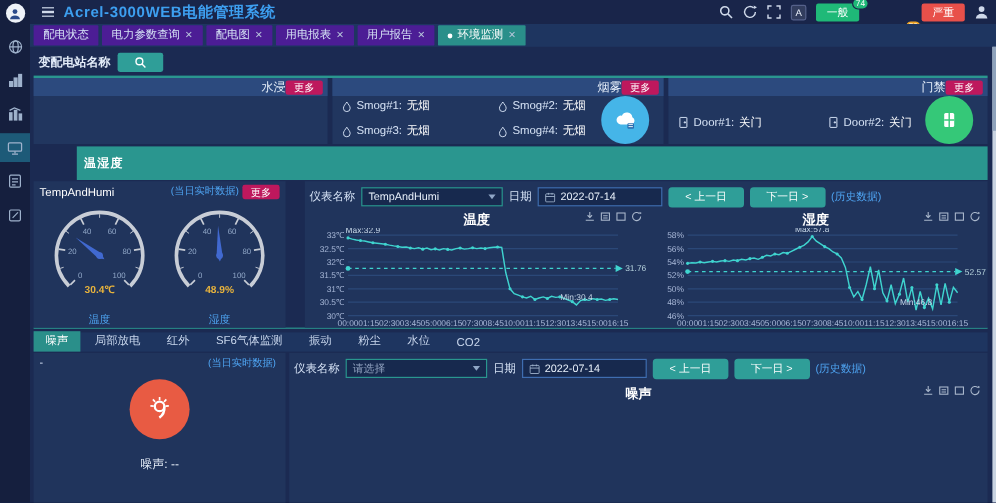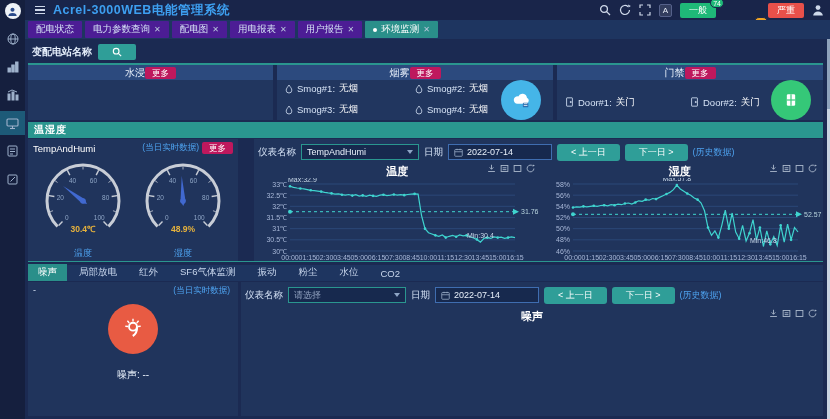--- a/index.html
+++ b/index.html
@@ -39,34 +39,34 @@
   
   .content { position:absolute; left:25px; top:39px; right:3px; bottom:0; padding:2px 4px 3px 3px; }
 
   .search-row { height:21px; display:flex; align-items:center; gap:6px; padding-left:4px; }
   .search-label { color:#e4edfa; font-size:10px; font-weight:bold; }
   .search-input { width:118px; height:16px; background:#17294e; border:1px solid #3f6db0; color:#e8f0fa; font-size:9.5px; padding:0 5px; outline:none; }
   .search-btn { width:38px; height:16px; background:#2f9e98; border:none; border-radius:2px; display:flex; align-items:center; justify-content:center; cursor:pointer; }
 
   .panels-row { margin-top:1px; height:57px; border-top:2px solid #2a968f; display:flex; gap:4px; }
   .panel { flex:1; background:#21365f; position:relative; }
-  .panel-head { height:15px; background:#2c4a7e; display:flex; align-items:center; justify-content:center; padding:0 4px; }
+  .panel-head { height:15px; background:#2c4a7e; display:flex; align-items:center; justify-content:flex-end; padding:0 4px; }
   .panel-title { color:#eaf2fc; font-size:10px; }
   .more-btn { background:#be185d; color:#fff; font-size:8.5px; padding:1px 7px; border:none; border-radius:2px; cursor:pointer; line-height:10px; }
   .panel-body { position:relative; height:40px; padding:4px 8px; }
   .sensor-item { display:flex; align-items:center; gap:4px; color:#d5e2f5; font-size:9.5px; }
   .sensor-item b { color:#fff; font-weight:normal; }
   .big-ico { position:absolute; right:12px; top:50%; transform:translateY(-50%); border-radius:50%; display:flex; align-items:center; justify-content:center; }
   .smoke-grid { display:grid; grid-template-columns:130px 130px; row-gap:8px; padding-top:2px; }
   .door-grid { display:grid; grid-template-columns:125px 125px; padding-top:8px; }
   .water-pad { padding-top:8px; }
 
   
   .th-section { margin-top:2px; border-bottom:1px solid #2a968f; }
-  .section-head { height:16px; background:#2a968f; color:#fff; font-size:10px; font-weight:bold; display:flex; align-items:center; padding-left:6px; letter-spacing:1px; }
+  .section-head { height:28px; background:#2a968f; color:#fff; font-size:10px; font-weight:bold; display:flex; align-items:center; padding-left:6px; letter-spacing:1px;margin-left:36px; }
   .th-body { display:flex; gap:16px; height:122px; margin-top:1px; }
   .th-left { width:210px; background:#20345c; position:relative; padding:3px 5px; }
   .th-left-head { display:flex; align-items:center; }
   .device-name { color:#fff; font-size:9.5px; }
   .rt-label { color:#4ea3f0; font-size:8.5px; margin-left:auto; margin-right:3px; }
   .gauges { display:flex; justify-content:space-around; margin-top:1px; }
   .gauge-wrap { display:flex; flex-direction:column; align-items:center; }
   .gauge-label { color:#4ea3f0; font-size:9px; margin-top:-4px; cursor:pointer; }
   .th-right { flex:1; background:#20345c; padding:3px 4px 0 4px; min-width:0; }
 

